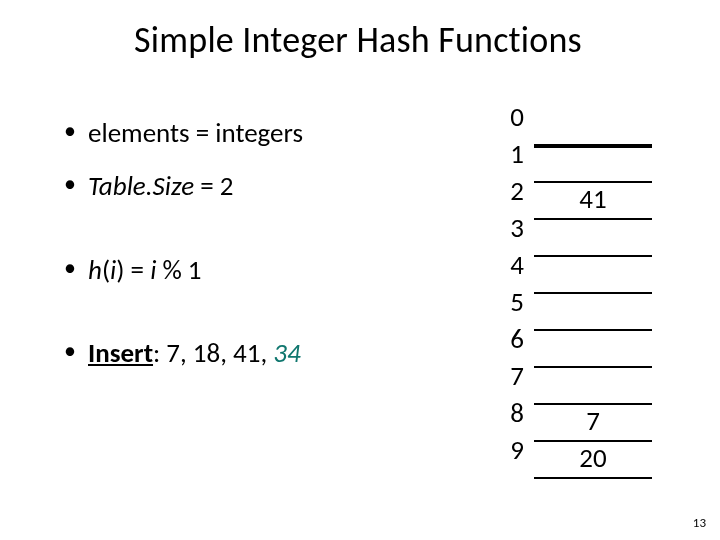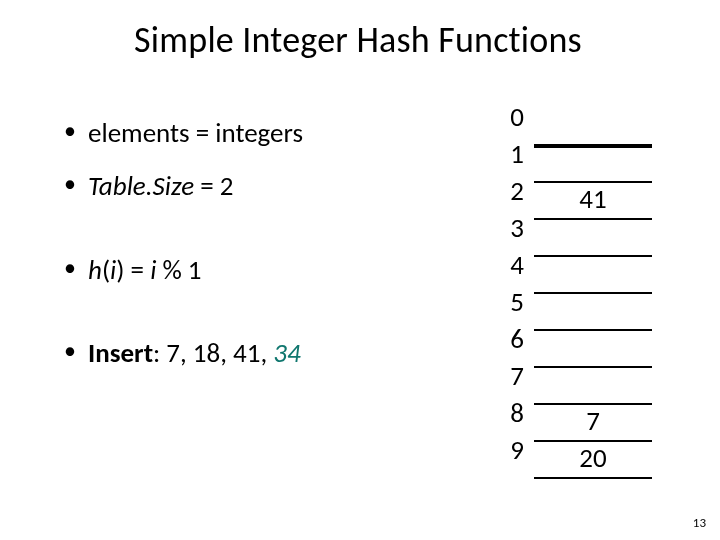--- a/index.html
+++ b/index.html
@@ -52,21 +52,21 @@
     content: "•";
     position: absolute;
     left: 4px;
     top: 0;
     font-size: 24px;
   }
   .gap {
     height: 28px;
   }
   .italic { font-style: italic; }
-  .bold { font-weight: 700; }
+  .bold { font-weight: 700; text-decoration: underline; }
   .red { color: #0f766e; font-style: italic; }
 
   .hashtable {
     position: absolute;
     left: 492px;
     top: 98px;
   }
   .row {
     display: flex;
     align-items: stretch;

